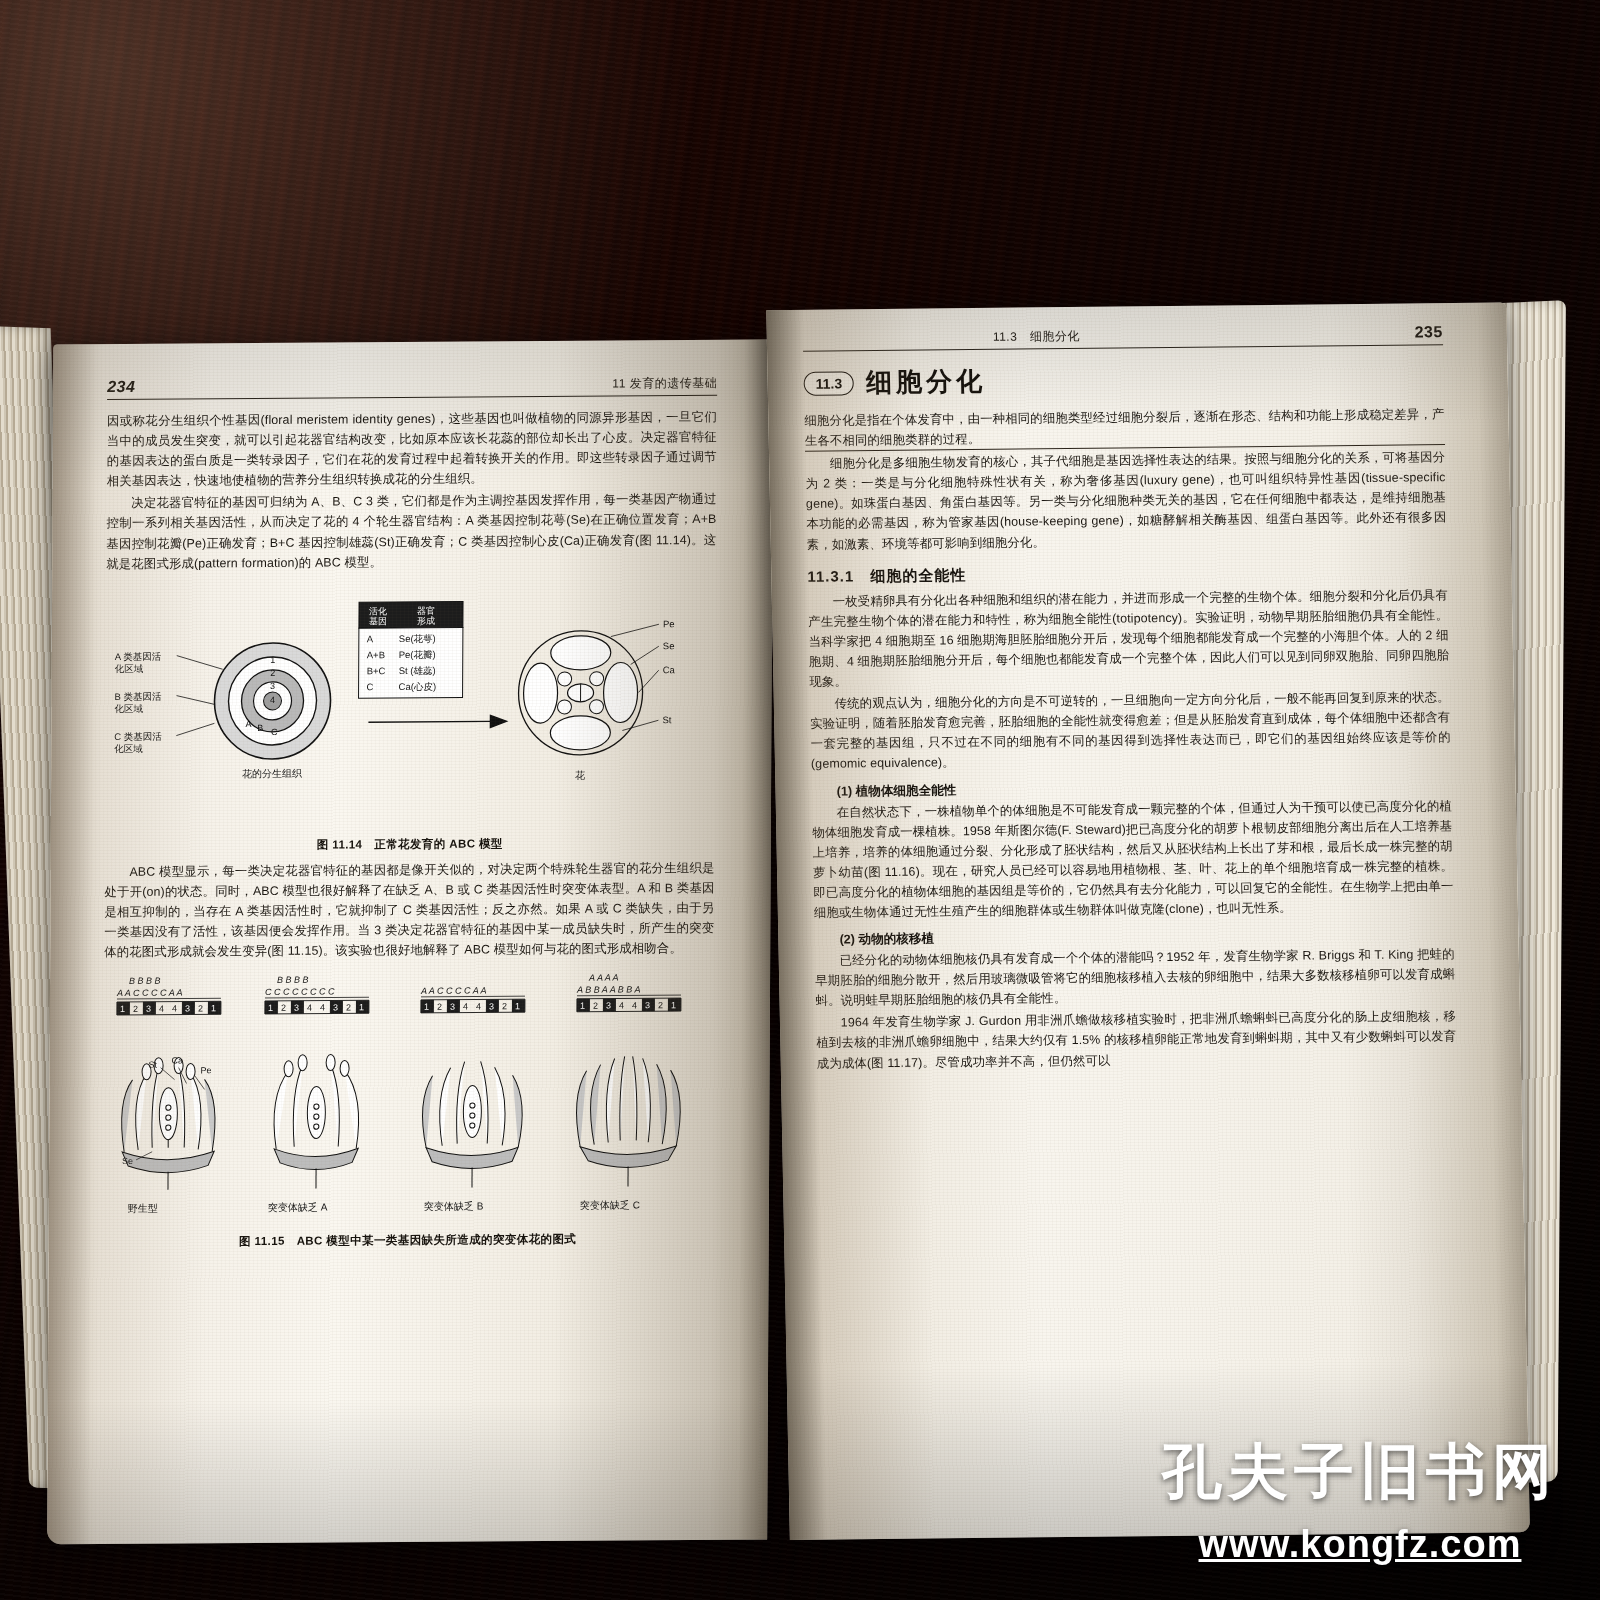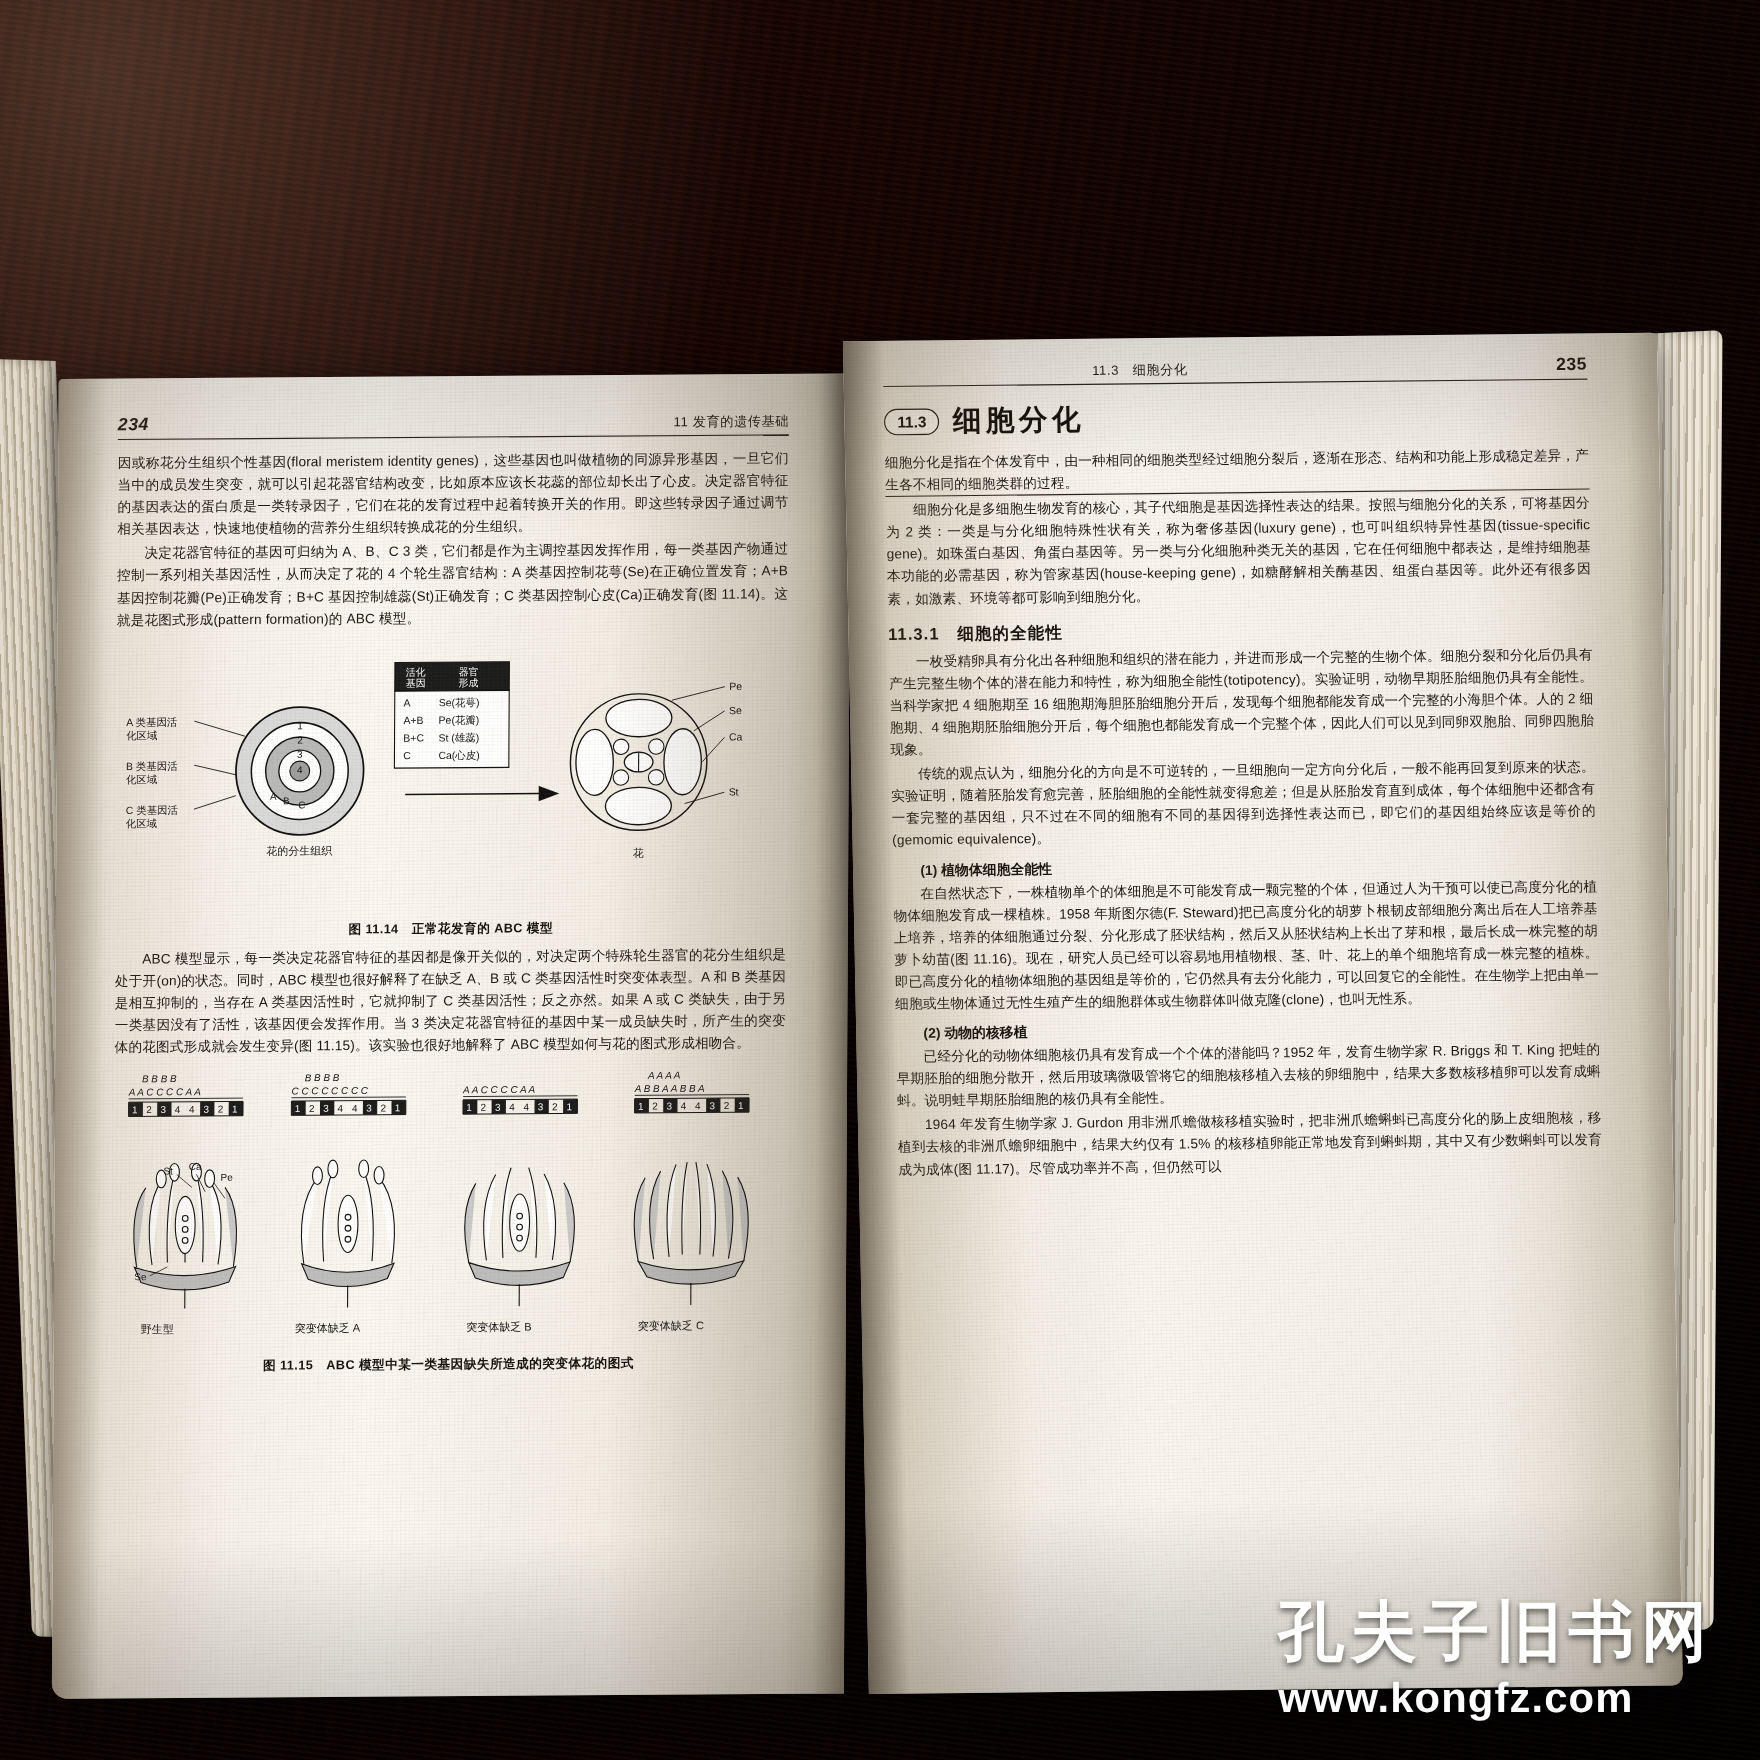--- a/index.html
+++ b/index.html
@@ -212,36 +212,37 @@
     margin-top: 5px;
     letter-spacing: 0.4px;
   }
   .fig-svg { display: block; margin: 0 auto; }
 
   
   #wm {
     position: absolute;
     right: 42px;
     bottom: 34px;
-    text-align: left;
+    text-align: center;
     color: #ffffff;
     text-shadow: 0 2px 6px rgba(0,0,0,0.6);
     pointer-events: none;
   }
   #wm .wm-cn {
     font-size: 60px;
     font-weight: bold;
     letter-spacing: 6px;
     line-height: 1.05;
   }
   #wm .wm-url {
     font-size: 38px;
     font-weight: bold;
     letter-spacing: 1px;
-    margin-top: 8px;
+    margin-top: 20px;
+    text-decoration: underline;
   }
 
   
   .grain {
     position: absolute;
     inset: 0;
     pointer-events: none;
     background-image:
       repeating-linear-gradient(0deg, rgba(120,105,80,0.045) 0 1px, rgba(255,255,255,0) 1px 3px),
       repeating-linear-gradient(90deg, rgba(120,105,80,0.04) 0 1px, rgba(255,255,255,0) 1px 4px);

